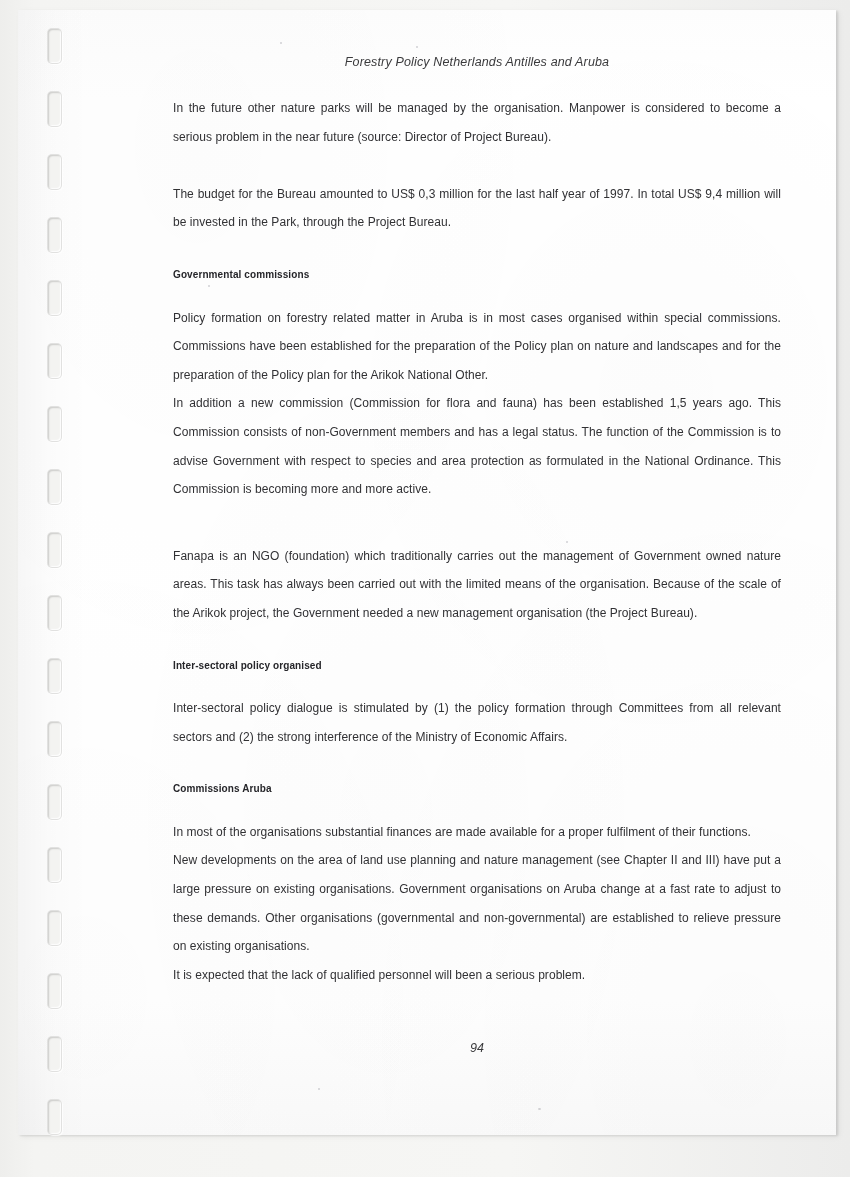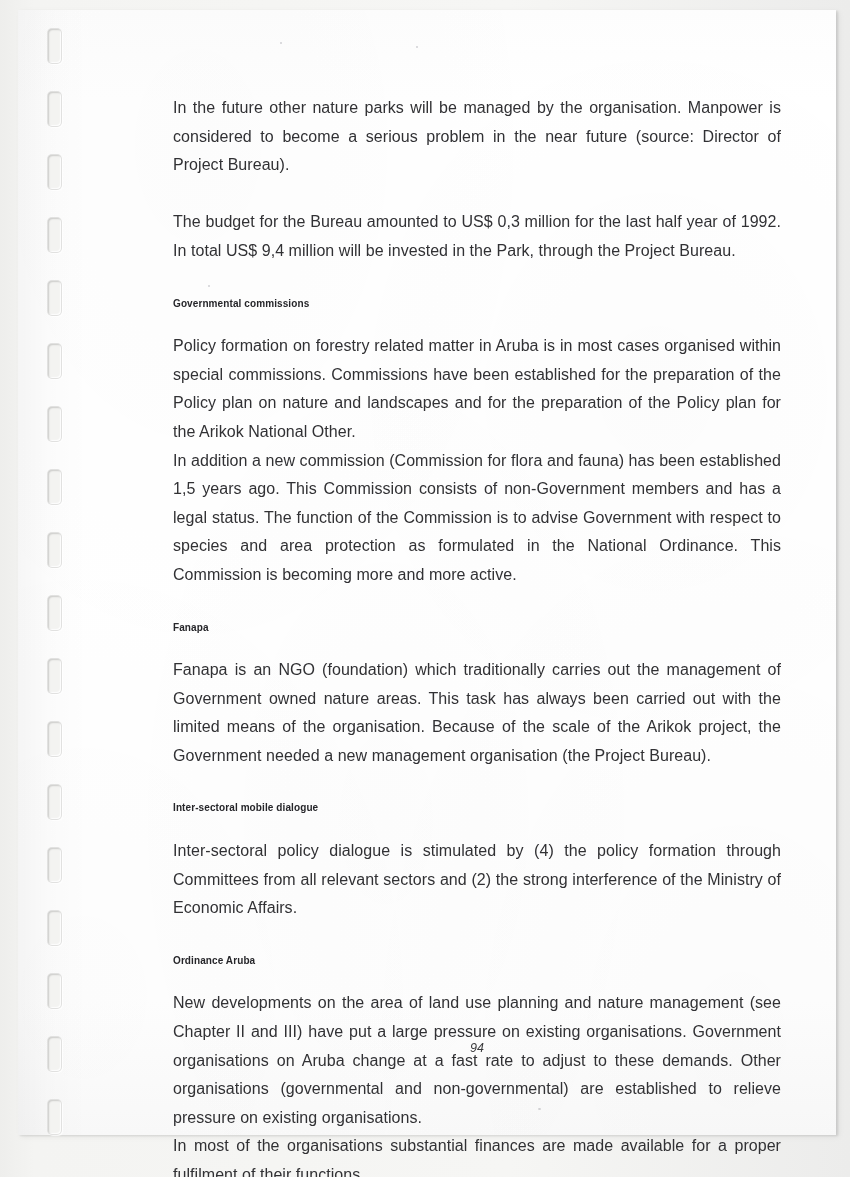--- a/index.html
+++ b/index.html
@@ -110,21 +110,21 @@
 
   .body-flow {
     position: absolute;
     top: 84px;
     left: 0;
     width: 608px;
   }
 
   p.para {
     margin: 0;
-    font-size: 16px;
+    font-size: 12px;
     line-height: 28.6px;
     text-align: justify;
     text-justify: inter-word;
     color: #313134;
     letter-spacing: 0.05px;
   }
 
   h3.section-head {
     margin: 0;
     font-size: 10px;
@@ -192,42 +192,42 @@
 
     <div class="speck" style="left:262px;top:32px;width:2px;height:2px;"></div>
     <div class="speck" style="left:398px;top:36px;width:2px;height:2px;"></div>
     <div class="speck" style="left:548px;top:531px;width:2px;height:2px;"></div>
     <div class="speck" style="left:190px;top:275px;width:2px;height:2px;"></div>
     <div class="speck" style="left:300px;top:1078px;width:2px;height:2px;"></div>
     <div class="speck" style="left:520px;top:1098px;width:3px;height:2px;"></div>
 
     <div class="content">
 
+      <div class="running-head">Forestry Policy Netherlands Antilles and Aruba</div>
 
       <div class="body-flow" id="body-flow">
           <p class="para">In the future other nature parks will be managed by the organisation. Manpower is considered to become a serious problem in the near future (source: Director of Project Bureau).</p>
           <div class="gap-blank"></div>
-          <p class="para">The budget for the Bureau amounted to US$ 0,3 million for the last half year of 1992. In total US$ 9,4 million will be invested in the Park, through the Project Bureau.</p>
+          <p class="para">The budget for the Bureau amounted to US$ 0,3 million for the last half year of 1997. In total US$ 9,4 million will be invested in the Park, through the Project Bureau.</p>
           <div class="gap-sect"></div>
           <h3 class="section-head">Governmental commissions</h3>
           <div class="gap-half"></div>
           <p class="para">Policy formation on forestry related matter in Aruba is in most cases organised within special commissions. Commissions have been established for the preparation of the Policy plan on nature and landscapes and for the preparation of the Policy plan for the Arikok National Other.</p>
           <p class="para">In addition a new commission (Commission for flora and fauna) has been established 1,5 years ago. This Commission consists of non-Government members and has a legal status. The function of the Commission is to advise Government with respect to species and area protection as formulated in the National Ordinance. This Commission is becoming more and more active.</p>
           <div class="gap-sect"></div>
-          <h3 class="section-head">Fanapa</h3>
           <div class="gap-half"></div>
           <p class="para">Fanapa is an NGO (foundation) which traditionally carries out the management of Government owned nature areas. This task has always been carried out with the limited means of the organisation. Because of the scale of the Arikok project, the Government needed a new management organisation (the Project Bureau).</p>
           <div class="gap-sect"></div>
-          <h3 class="section-head">Inter-sectoral mobile dialogue</h3>
-          <div class="gap-half"></div>
-          <p class="para">Inter-sectoral policy dialogue is stimulated by (4) the policy formation through Committees from all relevant sectors and (2) the strong interference of the Ministry of Economic Affairs.</p>
-          <div class="gap-sect"></div>
-          <h3 class="section-head">Ordinance Aruba</h3>
-          <div class="gap-half"></div>
+          <h3 class="section-head">Inter-sectoral policy organised</h3>
+          <div class="gap-half"></div>
+          <p class="para">Inter-sectoral policy dialogue is stimulated by (1) the policy formation through Committees from all relevant sectors and (2) the strong interference of the Ministry of Economic Affairs.</p>
+          <div class="gap-sect"></div>
+          <h3 class="section-head">Commissions Aruba</h3>
+          <div class="gap-half"></div>
+          <p class="para">In most of the organisations substantial finances are made available for a proper fulfilment of their functions.</p>
           <p class="para">New developments on the area of land use planning and nature management (see Chapter II and III) have put a large pressure on existing organisations. Government organisations on Aruba change at a fast rate to adjust to these demands. Other organisations (governmental and non-governmental) are established to relieve pressure on existing organisations.</p>
-          <p class="para">In most of the organisations substantial finances are made available for a proper fulfilment of their functions.</p>
           <p class="para">It is expected that the lack of qualified personnel will been a serious problem.</p>
         </div>
 
       <div class="folio">94</div>
     </div>
   </div>
 </div>
 
 </body></html>

